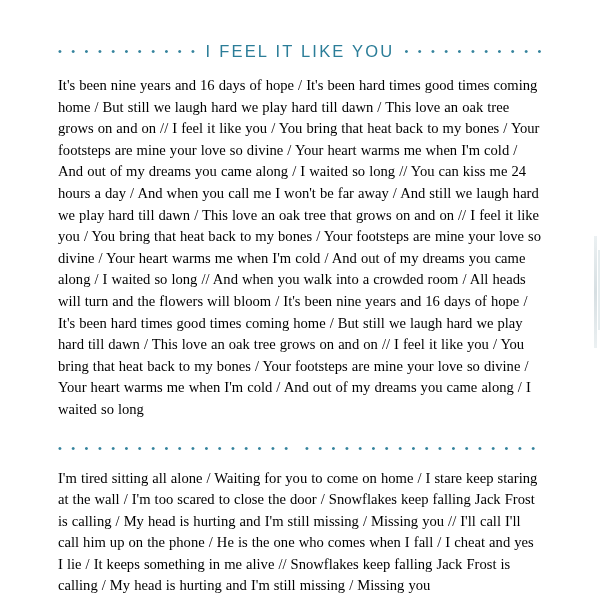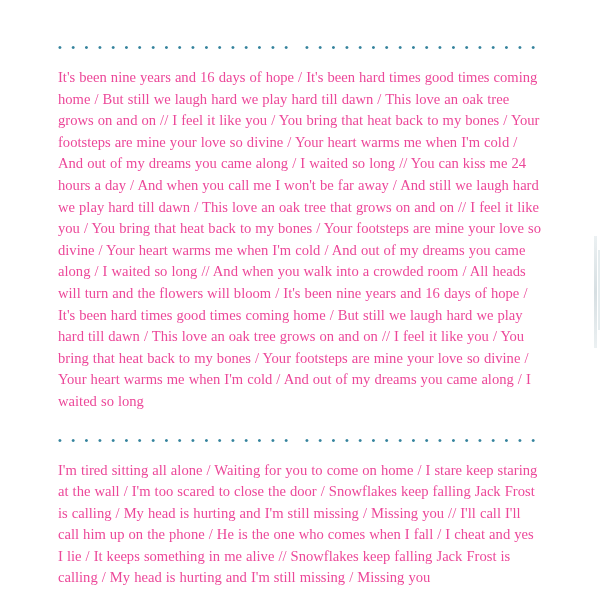--- a/index.html
+++ b/index.html
@@ -59,21 +59,21 @@
     font-family: "Liberation Sans", sans-serif;
     font-size: 16.5px;
     letter-spacing: 2.2px;
     font-weight: 400;
     white-space: nowrap;
   }
   .lyrics {
     font-family: "Liberation Serif", serif;
     font-size: 14.6px;
     line-height: 21.6px;
-    color: #ec4899;
+    color: #000000;
     text-align: left;
     word-spacing: 0.4px;
   }
   .edge-mark {
     position: absolute;
     right: 3px;
     top: 236px;
     width: 3px;
     height: 112px;
     background: linear-gradient(to bottom, #e8eef0, #cfd9dd, #e8eef0);
@@ -92,20 +92,21 @@
 </head>
 <body>
 
 <div class="page">
 
   <div class="content">
 
     <div class="song">
       <div class="song-head">
         <span class="dots left">• • • • • • • • • • • • • • • • • • • • • •</span>
+        <span class="song-title">I FEEL IT LIKE YOU</span>
         <span class="dots right">• • • • • • • • • • • • • • • • • • • • • •</span>
       </div>
       <div class="lyrics">It's been nine years and 16 days of hope / It's been hard times good times coming home / But still we laugh hard we play hard till dawn / This love an oak tree grows on and on // I feel it like you / You bring that heat back to my bones / Your footsteps are mine your love so divine / Your heart warms me when I'm cold / And out of my dreams you came along / I waited so long // You can kiss me 24 hours a day / And when you call me I won't be far away / And still we laugh hard we play hard till dawn / This love an oak tree that grows on and on // I feel it like you / You bring that heat back to my bones / Your footsteps are mine your love so divine / Your heart warms me when I'm cold / And out of my dreams you came along / I waited so long // And when you walk into a crowded room / All heads will turn and the flowers will bloom / It's been nine years and 16 days of hope / It's been hard times good times coming home / But still we laugh hard we play hard till dawn / This love an oak tree grows on and on // I feel it like you / You bring that heat back to my bones / Your footsteps are mine your love so divine / Your heart warms me when I'm cold / And out of my dreams you came along / I waited so long</div>
     </div>
 
     <div class="song">
       <div class="song-head">
         <span class="dots left">• • • • • • • • • • • • • • • • • • • • • •</span>
         <span class="dots right">• • • • • • • • • • • • • • • • • • • • • •</span>
       </div>

